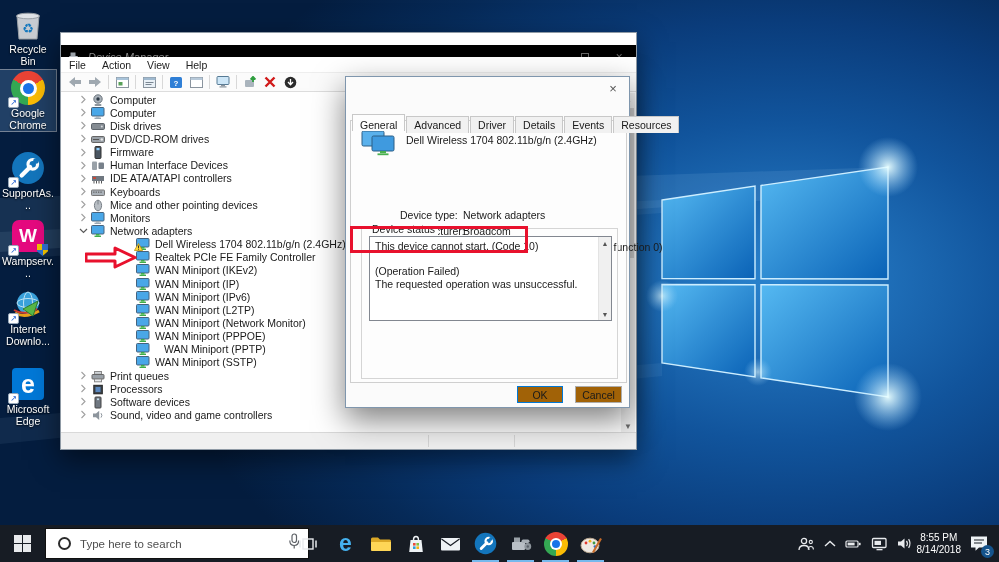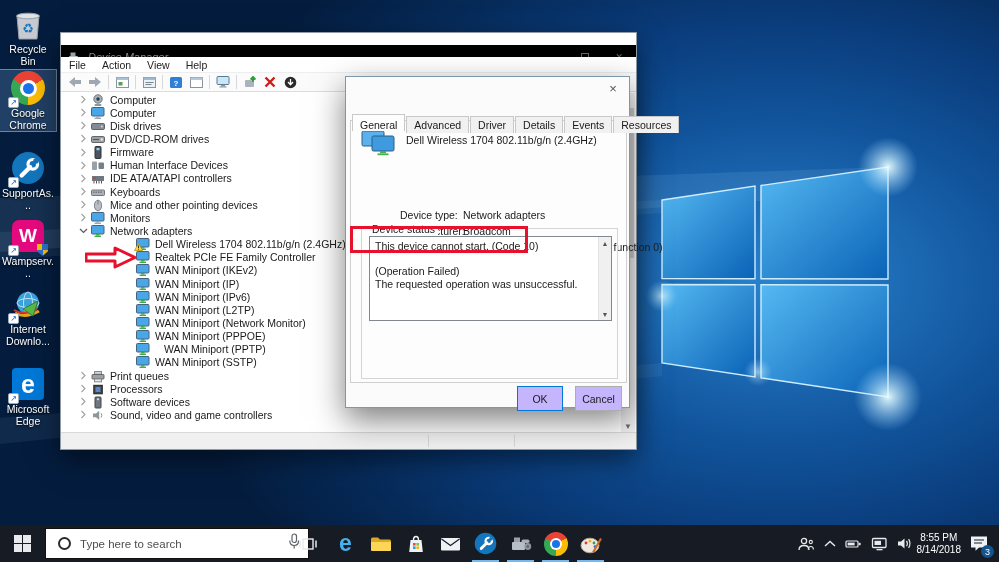--- a/index.html
+++ b/index.html
@@ -77,21 +77,21 @@
   #dlg-devname{font-size:10.5px;color:#1a1a1a;margin:4px 0 0 9px;}
   .fieldrow{position:absolute;left:49px;font-size:10.5px;color:#1a1a1a;display:flex;}
   .fieldrow .fl{width:63px;}
   .fieldrow .fv{white-space:nowrap;}
   #groupbox{position:absolute;left:10px;top:107px;width:257px;height:151px;border:1px solid #d5d5d5;}
   #gb-label{position:absolute;left:7px;top:-6px;background:#fdfdfd;padding:0 3px;font-size:10.5px;color:#1a1a1a;}
   #statusbox{position:absolute;left:7px;top:7px;width:243px;height:85px;background:#fff;border:1px solid #828790;}
   #status-text{position:absolute;left:5px;top:3px;right:18px;font-size:10.5px;line-height:12.5px;color:#1a1a1a;white-space:pre-line;}
   #sb-scroll{position:absolute;right:0;top:0;bottom:0;width:13px;background:#f0f0f0;border-left:1px solid #e3e3e3;}
   #sb-scroll .arr{position:absolute;left:0;width:12px;height:12px;font-size:7px;color:#555;display:flex;align-items:center;justify-content:center;cursor:pointer;}
-  .btn{position:absolute;height:25px;font-size:10.5px;color:#1a1a1a;background:#c4b5fd;border:1px solid #adadad;
+  .btn{position:absolute;height:17px;font-size:10.5px;color:#1a1a1a;background:#a16207;border:1px solid #adadad;
     display:flex;align-items:center;justify-content:center;cursor:pointer;}
   #ok-btn{left:171px;top:309px;width:46px;border-color:#0078d7;}
   #cancel-btn{left:229px;top:309px;width:47px;}
 
   
   #annot-rect{position:absolute;left:350px;top:226px;width:178px;height:27px;border:3px solid #e8112d;z-index:4;}
   #annot-arrow{position:absolute;left:85px;top:246px;z-index:4;}
 
   
   #taskbar{position:absolute;left:0;bottom:0;width:999px;height:37px;background:#171c24;z-index:5;display:block;}

